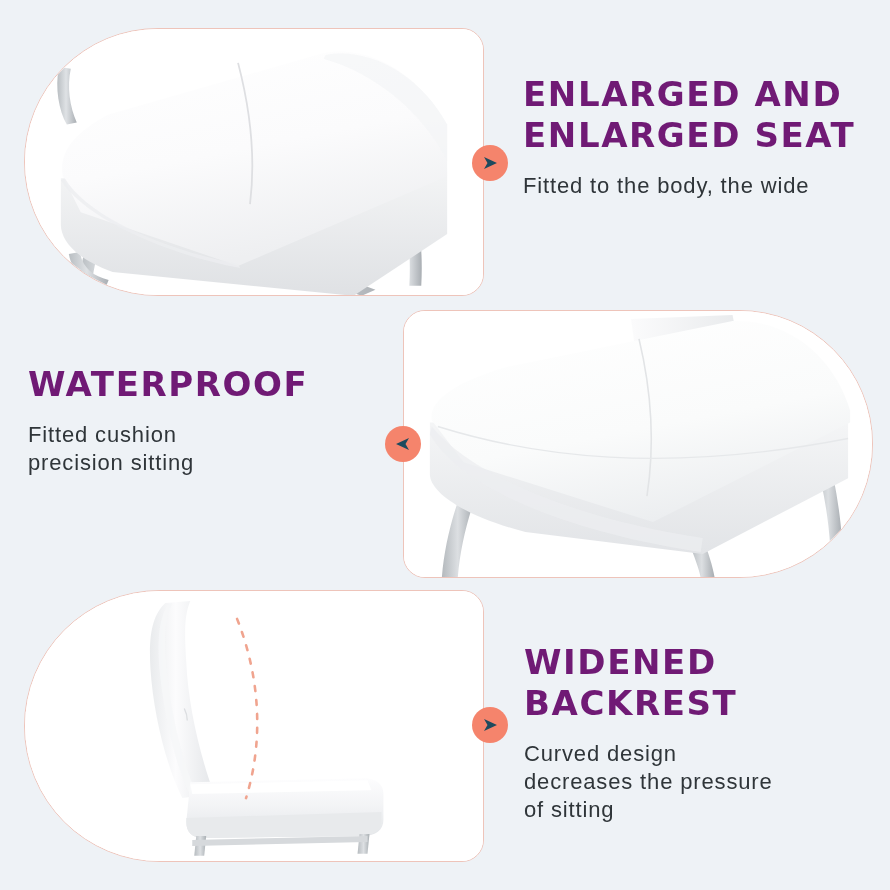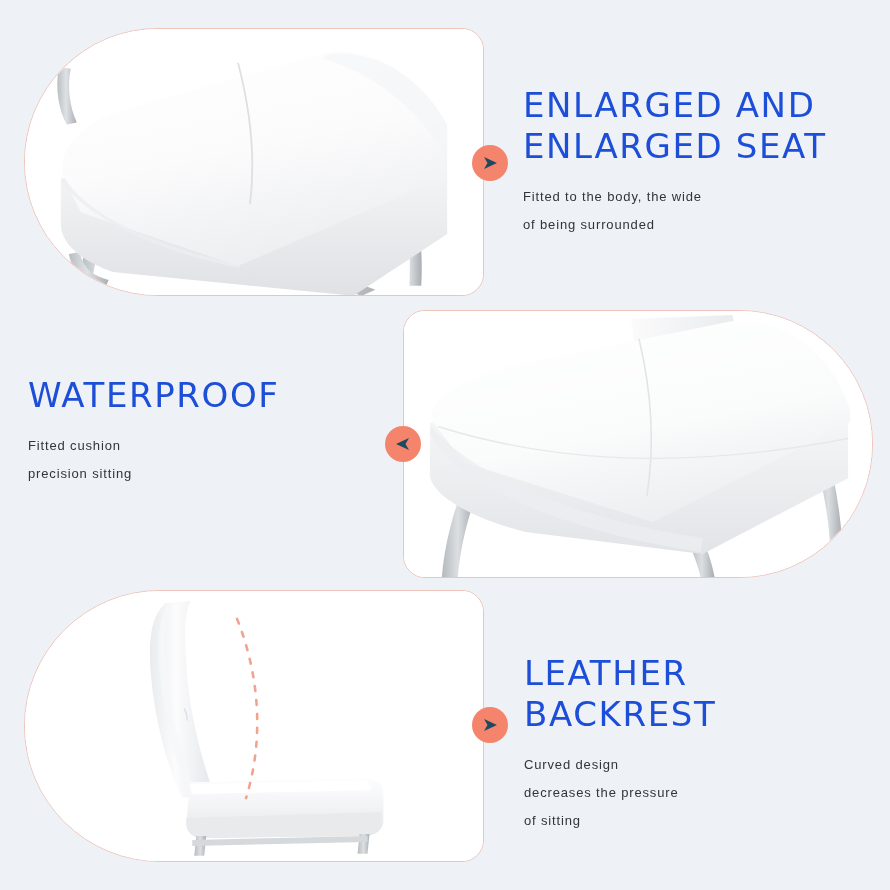--- a/index.html
+++ b/index.html
@@ -39,33 +39,33 @@
   .badge-2{left:385px;top:426px;}
   .badge-3{left:472px;top:707px;}
 
   
   .textblock{position:absolute;z-index:4;}
   .tb-1{left:523px;top:70px;width:345px;}
   .tb-2{left:28px;top:360px;width:360px;}
   .tb-3{left:524px;top:638px;width:330px;}
 
   .heading{
-    color:#1d4ed8;
-    font-weight:normal;
+    color:#701a75;
+    font-weight:bold;
     font-size:34px;
     line-height:41px;
     letter-spacing:1.6px;
-    margin:15px 0 16px 0;
+    margin:4px 0 16px 0;
     font-family:"DejaVu Sans","Liberation Sans",sans-serif;
   }
   .heading .hl{display:block;white-space:nowrap;}
 
   .body{
     color:#2f3539;
-    font-size:13px;
+    font-size:22px;
     line-height:28px;
     letter-spacing:0.85px;
     margin:0;
   }
   .body .bl{display:block;white-space:nowrap;}
 </style>
 </head>
 <body>
 
 <div class="stage">
@@ -115,21 +115,20 @@
     </svg>
   </div>
 
   <div class="textblock tb-1">
     <h2 class="heading">
       <span class="hl">ENLARGED AND</span>
       <span class="hl">ENLARGED SEAT</span>
     </h2>
     <p class="body">
       <span class="bl">Fitted to the body, the wide</span>
-      <span class="bl">of being surrounded</span>
     </p>
   </div>
 
   <div class="panel panel-2">
     <svg class="photo" viewBox="0 0 470 268" preserveAspectRatio="xMidYMid slice">
       <defs>
         <linearGradient id="g2top" x1="0.1" y1="0" x2="0.5" y2="1">
           <stop offset="0" stop-color="#ffffff"></stop>
           <stop offset="0.6" stop-color="#fafbfb"></stop>
           <stop offset="1" stop-color="#eceef0"></stop>
@@ -226,21 +225,21 @@
   </div>
 
   <div class="arrow-badge badge-3">
     <svg width="20" height="20" viewBox="0 0 20 20" aria-hidden="true">
       <path d="M4 4 L17 10 L4 16 L7.5 10 Z" fill="#1d4a5e"></path>
     </svg>
   </div>
 
   <div class="textblock tb-3">
     <h2 class="heading">
-      <span class="hl">LEATHER</span>
+      <span class="hl">WIDENED</span>
       <span class="hl">BACKREST</span>
     </h2>
     <p class="body">
       <span class="bl">Curved design</span>
       <span class="bl">decreases the pressure</span>
       <span class="bl">of sitting</span>
     </p>
   </div>
 
 </div>

